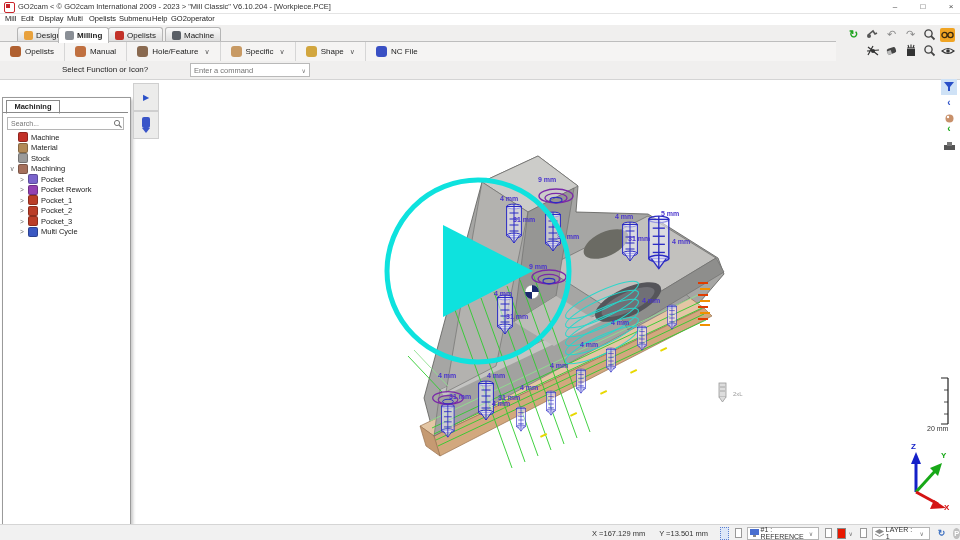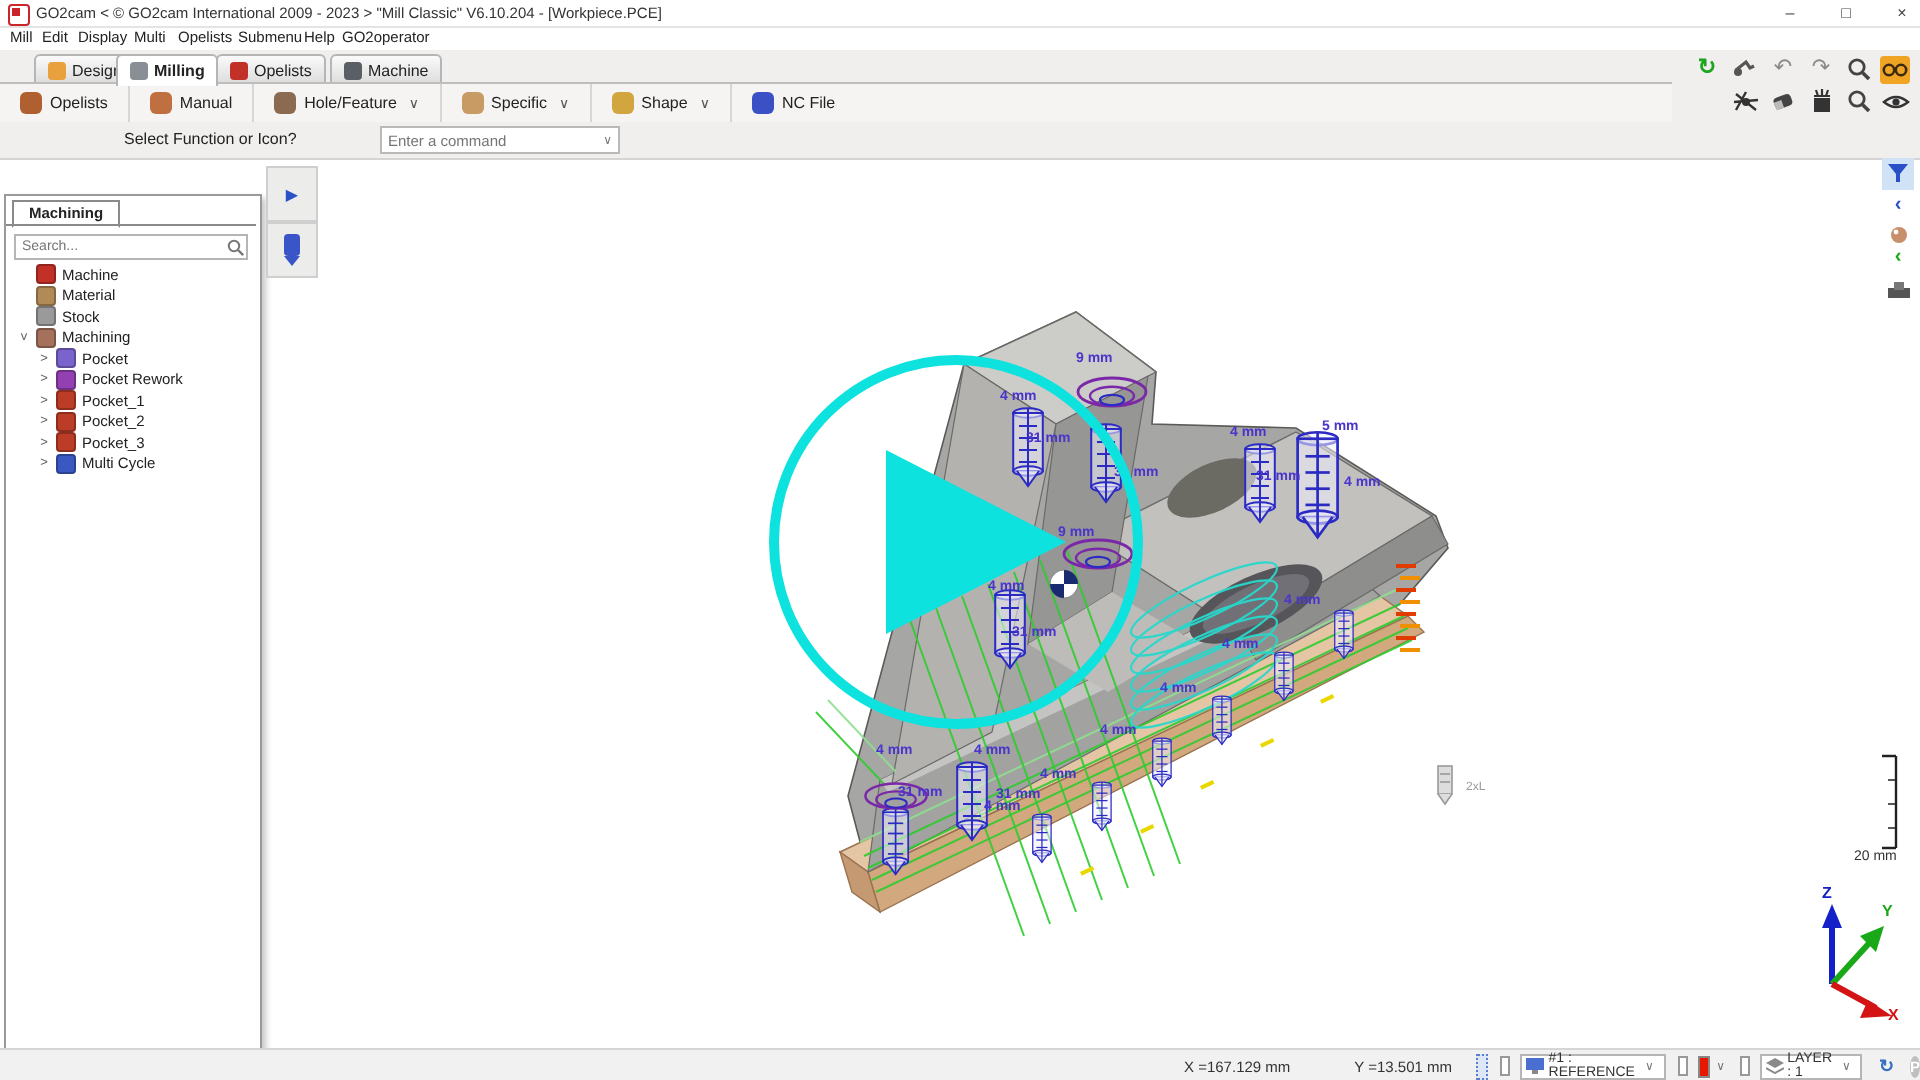--- a/index.html
+++ b/index.html
@@ -457,21 +457,21 @@
 <div class="abs redge" style="top:123px;color:#18a818;font-weight:bold;font-size:10px">‹</div>
 <div class="abs redge" style="top:137px">
   <svg width="11" height="9">
       <rect x="0" y="3" width="11" height="5" fill="#555"></rect>
       <rect x="3" y="0" width="5" height="4" fill="#777"></rect>
     </svg>
 </div>
 
 <div class="abs" id="statusbar">
   <span class="sb-txt" style="margin-left:592px">X =167.129 mm</span>
-  <span class="sb-txt" style="margin-left:32px">Y =13.501 mm</span>
+  <span class="sb-txt" style="margin-left:14px">Y =13.501 mm</span>
   <span style="margin-left:12px;width:11px;height:11px;border:1px dotted #5a7fd0;background:#dde7f8;display:inline-block"></span>
   <span class="sb-check" style="margin-left:6px"></span>
   <span class="sb-box" style="margin-left:5px;width:92px">
     <svg width="9" height="8">
         <rect x="0" y="0" width="9" height="6" fill="#4a6fd0"></rect>
         <rect x="3" y="6" width="3" height="2" fill="#888"></rect>
       </svg>
     <span style="flex:1">#1 : REFERENCE</span>
     <span class="combo-arrow">∨</span>
   </span>

